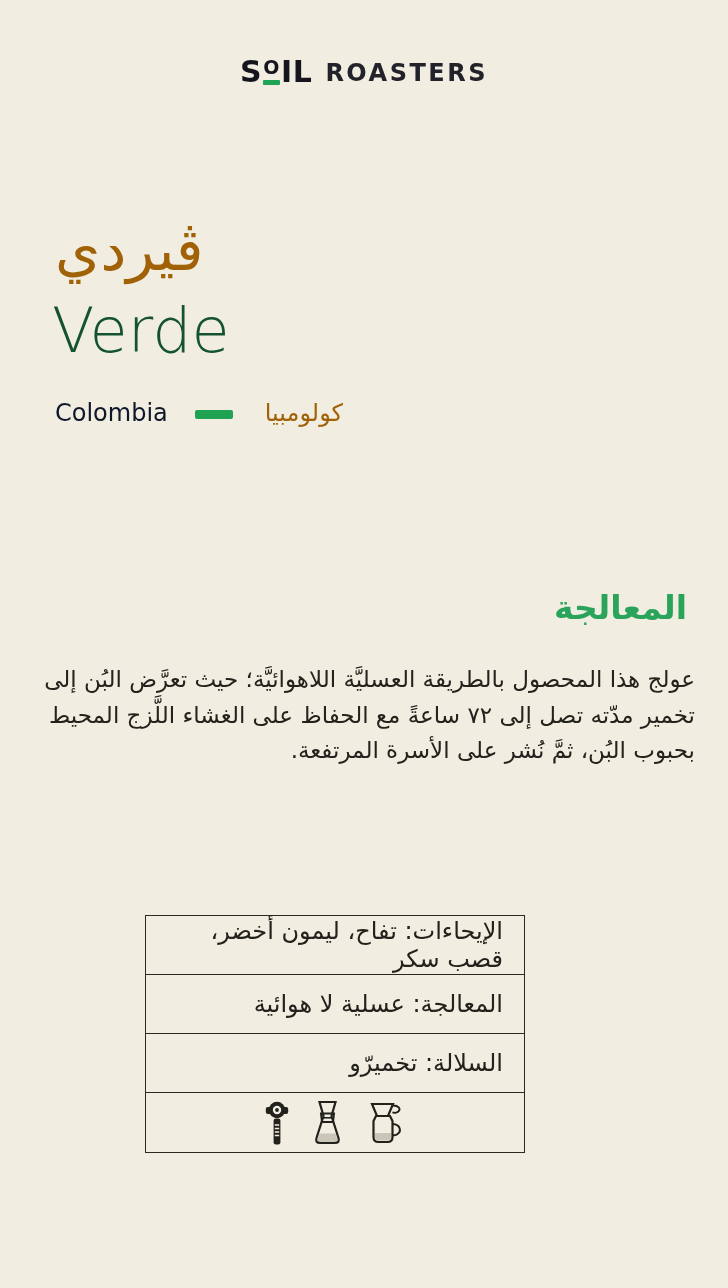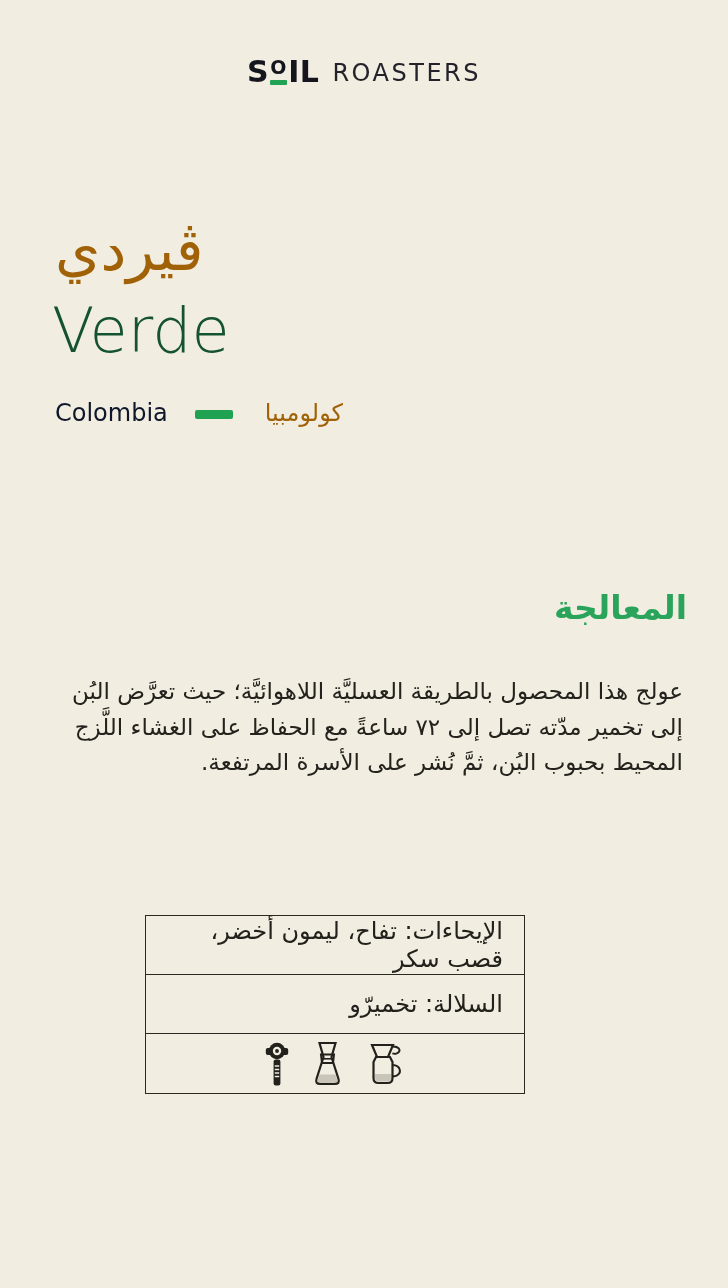--- a/index.html
+++ b/index.html
@@ -9,21 +9,21 @@
     font-family:"DejaVu Sans", sans-serif;
   }
   
   .logo{position:absolute;top:58px;left:0;right:0;
     display:flex;justify-content:center;align-items:flex-end;gap:13px;}
   .soil{display:inline-flex;align-items:flex-end;font-weight:800;
     font-size:30px;line-height:.82;color:#15151d;letter-spacing:.5px;}
   .o-stack{display:inline-flex;flex-direction:column;align-items:center;margin:0 1px;}
   .o-small{font-size:19px;line-height:1;font-weight:800;}
   .o-bar{width:17px;height:5px;border-radius:1px;margin-top:3px;}
-  .roasters{font-size:24px;line-height:.95;font-weight:400;letter-spacing:2.5px;color:#23222b;}
+  .roasters{font-size:24px;line-height:.95;font-weight:700;letter-spacing:2.5px;color:#23222b;}
   
   .title-ar{position:absolute;left:55px;top:210px;font-size:58px;line-height:1.4;font-weight:400;color:#a16207;}
   .title-en{position:absolute;left:52px;top:297px;font-size:62px;line-height:1.1;font-weight:300;color:#14532d;}
   .origin{position:absolute;left:55px;top:398px;height:30px;display:flex;align-items:center;}
   .origin-en{font-size:24px;color:#0f172a;}
   .origin-dash{width:38px;height:9px;border-radius:2px;margin:2px 32px 0 27px;}
   .origin-ar{font-size:24px;color:#a16207;direction:rtl;}
   
   .sec-heading{position:absolute;top:588px;right:41px;direction:rtl;
     font-size:33px;font-weight:700;line-height:1.2;}
@@ -57,25 +57,28 @@
 <h1 class="title-ar" style="margin:0;">ڤيردي</h1>
 <h1 class="title-en" style="margin:0;">Verde</h1>
 
 <div class="origin">
   <span class="origin-en">Colombia</span>
   <span class="origin-dash" style="background:#1fa252;"></span>
   <span class="origin-ar">كولومبيا</span>
 </div>
 
 <h2 class="sec-heading" style="margin:0;color:#2aa45a;">المعالجة</h2>
-<p class="sec-body" style="margin:16px;">عولج هذا المحصول بالطريقة العسليَّة اللاهوائيَّة؛ حيث تعرَّض البُن إلى تخمير مدّته تصل إلى ٧٢ ساعةً مع الحفاظ على الغشاء اللَّزج المحيط بحبوب البُن، ثمَّ نُشر على الأسرة المرتفعة.</p>
+<p class="sec-body" style="margin:4px;">عولج هذا المحصول بالطريقة العسليَّة اللاهوائيَّة؛ حيث تعرَّض البُن إلى تخمير مدّته تصل إلى ٧٢ ساعةً مع الحفاظ على الغشاء اللَّزج المحيط بحبوب البُن، ثمَّ نُشر على الأسرة المرتفعة.</p>
 
 <section class="specs">
   <div class="spec-row">
     <span>الإيحاءات: تفاح، ليمون أخضر، قصب سكر</span>
+  </div>
+  <div class="spec-row">
+    <span>المعالجة: عسلية لا هوائية</span>
   </div>
   <div class="spec-row">
     <span>السلالة: تخميرّو</span>
   </div>
   <div class="spec-row icons-row">
 
     <svg class="brew-icon" width="40" height="44" viewBox="0 0 40 44" fill="none">
       <path d="M6 3 H27 L22 15 H11 Z" stroke="#22211c" stroke-width="2.2"></path>
       <path d="M27 4.5 C33 4.5 34.2 7.8 33.2 9.6 C32 11.8 28.8 12.2 26.4 11.4" stroke="#22211c" stroke-width="2"></path>
       <path d="M9 32 H25.2 V35.5 Q25.2 39.6 21 39.6 H13.2 Q9 39.6 9 35.5 Z" fill="#c9c6b9"></path>

